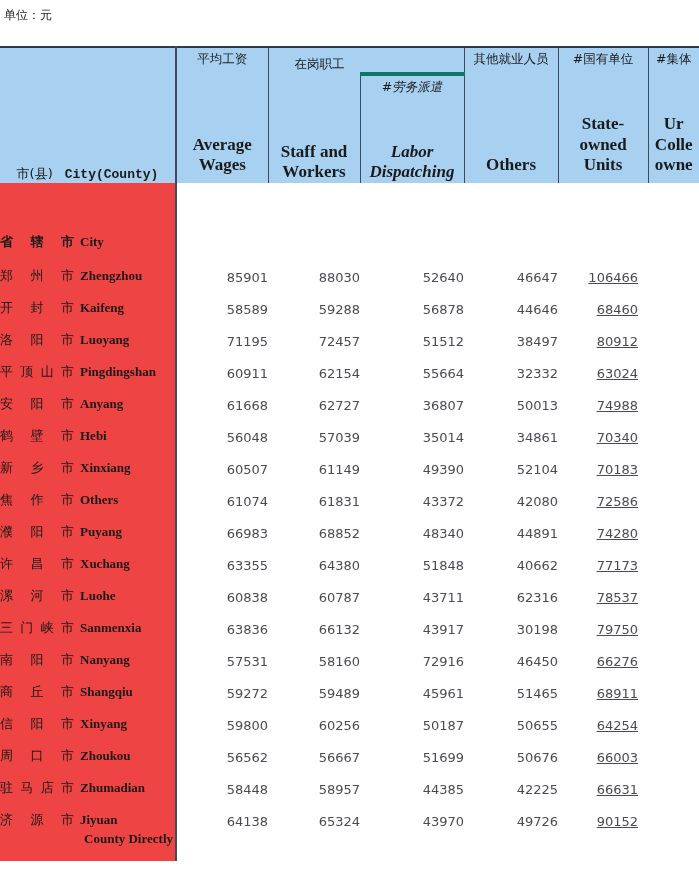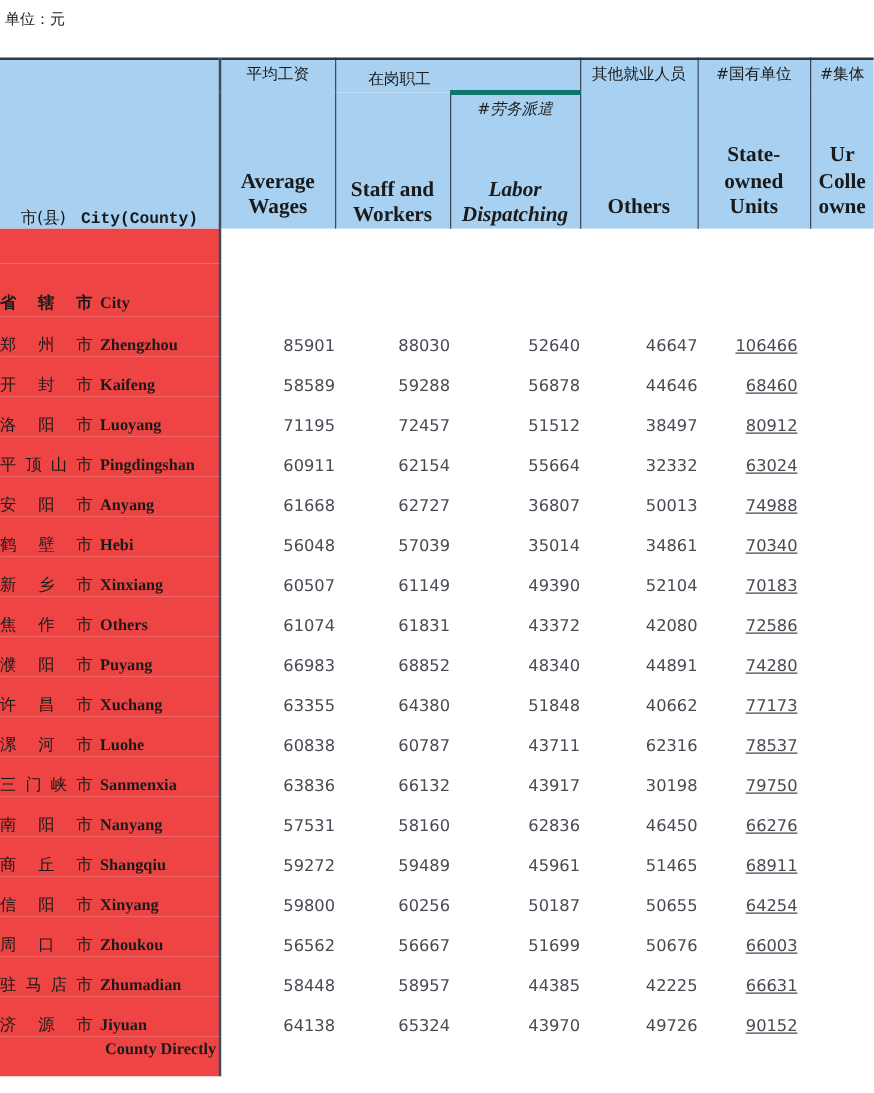--- a/index.html
+++ b/index.html
@@ -480,21 +480,21 @@
         </tr>
         <tr>
           <td class="namecell">
             <span class="name-inner">
               <span class="name-cn">南阳市</span>
               <span class="name-en">Nanyang</span>
             </span>
           </td>
           <td class="valcell">57531</td>
           <td class="valcell">58160</td>
-          <td class="valcell">62836</td>
+          <td class="valcell">72916</td>
           <td class="valcell">46450</td>
           <td class="valcell last">66276</td>
           <td class="blankcell"></td>
         </tr>
         <tr>
           <td class="namecell">
             <span class="name-inner">
               <span class="name-cn">商丘市</span>
               <span class="name-en">Shangqiu</span>
             </span>

